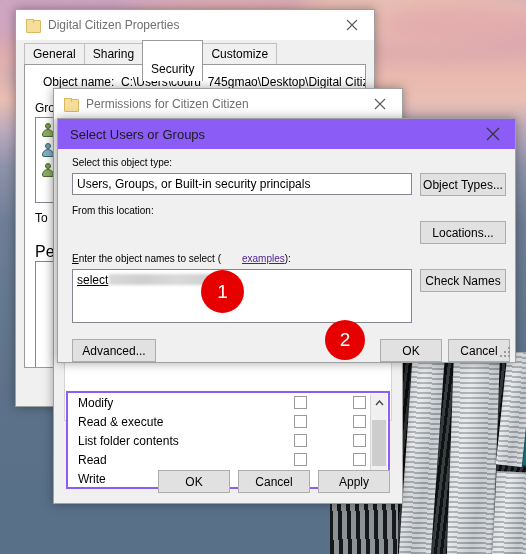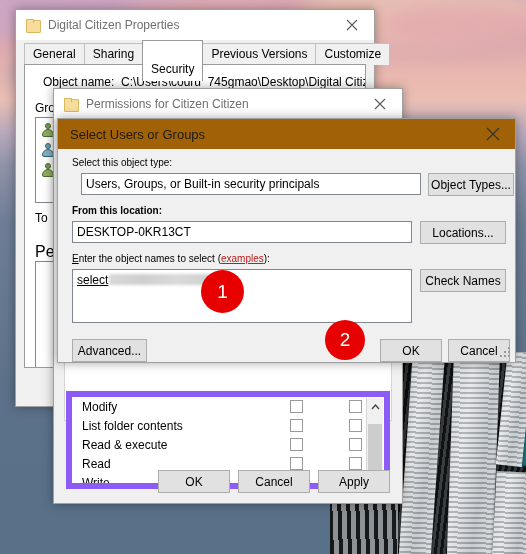--- a/index.html
+++ b/index.html
@@ -221,21 +221,21 @@
   #perms {
     left: 53px; top: 88px; width: 350px; height: 416px;
   }
   #perms .body { position:absolute; left:0; top:30px; right:0; bottom:0; }
   #perms .inner-panel {
     position:absolute; left: 10px; top: 2px; right: 10px; height: 300px;
     background:#fff; border:1px solid #d4d4d4;
   }
   #perms .permlist {
     position:absolute; left: 12px; top: 272px; right: 12px; height: 98px;
-    background:#fff; border:6px solid #8b5cf6;
+    background:#fff; border:2px solid #8b5cf6;
     overflow: hidden;
   }
   .perm-row {
     display:flex; align-items:center; height: 19px; font-size:12px; color:#000;
     padding-left: 10px;
   }
   .perm-row .pname { flex: 1; white-space: nowrap; }
   .perm-row .cb {
     width: 13px; height: 13px; border:1px solid #9a9a9a; background:#fff;
     margin-right: 46px; flex:0 0 auto;
@@ -260,42 +260,42 @@
     position:absolute; right: 12px; bottom: 10px;
     display:flex; gap: 8px;
   }
   #perms .btnrow .btn { width: 72px; }
 
   
   #selusers {
     left: 57px; top: 118px; width: 459px; height: 245px;
     background:#f0f0f0;
   }
-  #selusers .titlebar { background:#a16207; padding-left: 12px; }
+  #selusers .titlebar { background:#8b5cf6; padding-left: 12px; }
   #selusers .titlebar .t-text {
     margin-left: 0; color:#1a1a1a; font-size: 13px;
   }
   #selusers .sbody { position:absolute; left:0; top:30px; right:0; bottom:0; }
   #su-l1 { position:absolute; left:14px; top:8px; }
-  #su-f1 { position:absolute; left:23px; top:24px; width: 340px; }
-  #su-b1 { position:absolute; left:362px; top:24px; width: 86px; margin-left: 8px; }
-  #su-l2 { position:absolute; left:14px; top:56px;font-weight:bold; }
+  #su-f1 { position:absolute; left:14px; top:24px; width: 340px; }
+  #su-b1 { position:absolute; left:362px; top:24px; width: 86px; }
+  #su-l2 { position:absolute; left:14px; top:56px; }
   #su-f2 { position:absolute; left:14px; top:72px; width: 340px; }
   #su-b2 { position:absolute; left:362px; top:72px; width: 86px; }
   #su-l3 { position:absolute; left:14px; top:104px; }
   #su-box {
     position:absolute; left:14px; top:120px; width: 340px; height: 54px;
     background:#fff; border:1px solid #828790; padding: 3px 4px;
     font-size: 12px; color:#000;
   }
   #su-b3 { position:absolute; left:362px; top:120px; width: 86px; }
-  #su-adv { position:absolute; left:14px; top:190px; width: 75px; }
+  #su-adv { position:absolute; left:14px; top:190px; width: 84px; }
   #su-ok { position:absolute; left:322px; top:190px; width: 62px; }
   #su-cancel { position:absolute; left:390px; top:190px; width: 62px; }
-  .link { color:#b91c1c; text-decoration: underline; }
+  .link { color:#4c1d95; text-decoration: underline; margin-left: 21px; }
   .uline { text-decoration: underline; }
   .redact {
     display:inline-block; width: 113px; height: 11px;
     background: linear-gradient(90deg,#d8d8d8,#cfcfcf 30%,#d9d9d9 60%,#cdcdcd);
     filter: blur(1.6px);
     vertical-align: -1px; margin-left: 1px;
   }
   .grip {
     position:absolute; right:3px; bottom:3px; width:12px; height:12px;
   }
@@ -346,21 +346,20 @@
       <svg width="12" height="12" viewBox="0 0 12 12">
           <path d="M1 1 L11 11 M11 1 L1 11" stroke="#5a5a5a" stroke-width="1.1" fill="none"></path>
         </svg>
     </span>
   </div>
 
   <div class="tabstrip">
     <div class="tab">General</div>
     <div class="tab">Sharing</div>
     <div class="tab active">Security</div>
-    <div class="tab">Previous Versions</div>
     <div class="tab">Customize</div>
   </div>
 
   <div class="tabpage">
     <div class="objname-row">
       <span class="k">Object name:</span><span>C:\Users\codru_745gmao\Desktop\Digital Citizen</span>
     </div>
 
     <div class="grouplbl">Gro</div>
     <div class="grouplist">
@@ -405,26 +404,26 @@
   <div class="body">
     <div class="inner-panel"></div>
 
     <div class="permlist">
       <div class="perm-row">
         <span class="pname">Modify</span>
         <span class="cb"></span>
         <span class="cb"></span>
       </div>
       <div class="perm-row">
+        <span class="pname">Read &amp; execute</span>
+        <span class="cb"></span>
+        <span class="cb"></span>
+      </div>
+      <div class="perm-row">
         <span class="pname">List folder contents</span>
-        <span class="cb"></span>
-        <span class="cb"></span>
-      </div>
-      <div class="perm-row">
-        <span class="pname">Read &amp; execute</span>
         <span class="cb"></span>
         <span class="cb"></span>
       </div>
       <div class="perm-row">
         <span class="pname">Read</span>
         <span class="cb"></span>
         <span class="cb"></span>
       </div>
       <div class="perm-row">
         <span class="pname">Write</span>
@@ -469,21 +468,20 @@
         </svg>
     </span>
   </div>
 
   <div class="sbody">
     <div class="lbl" id="su-l1">Select this object type:</div>
     <div class="field" id="su-f1">Users, Groups, or Built-in security principals</div>
     <div class="btn" id="su-b1">Object Types...</div>
 
     <div class="lbl" id="su-l2">From this location:</div>
-    <div class="field" id="su-f2">DESKTOP-0KR13CT</div>
     <div class="btn" id="su-b2">Locations...</div>
 
     <div class="lbl" id="su-l3">
       <span class="uline">E</span><span>nter the object names to select (</span><span class="link">examples</span><span>):</span>
     </div>
 
     <div id="su-box">
       <span class="uline">select</span><span class="redact"></span>
     </div>
 

